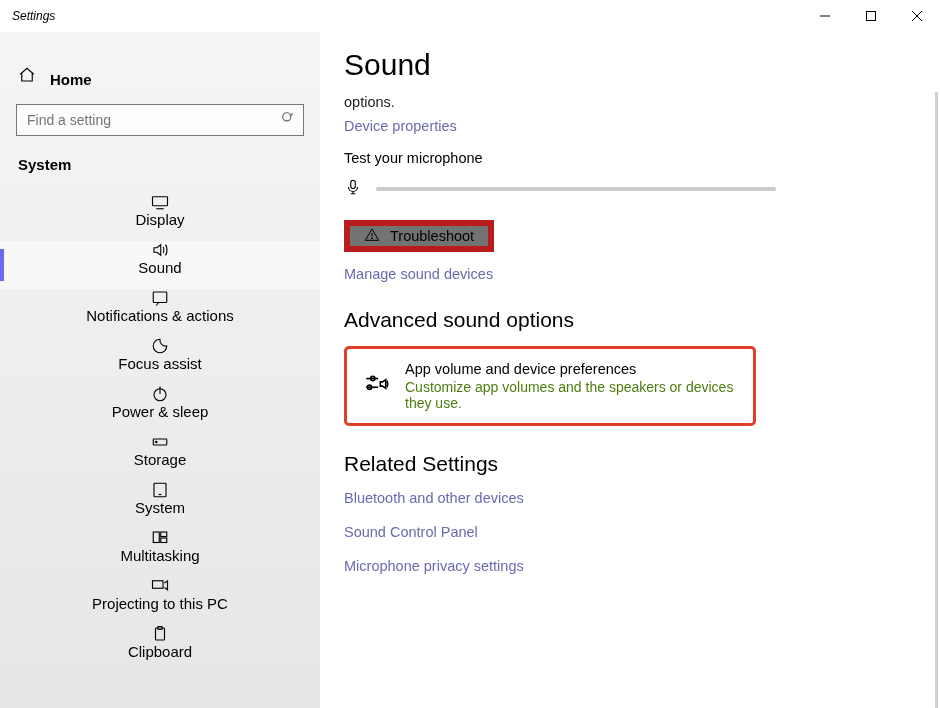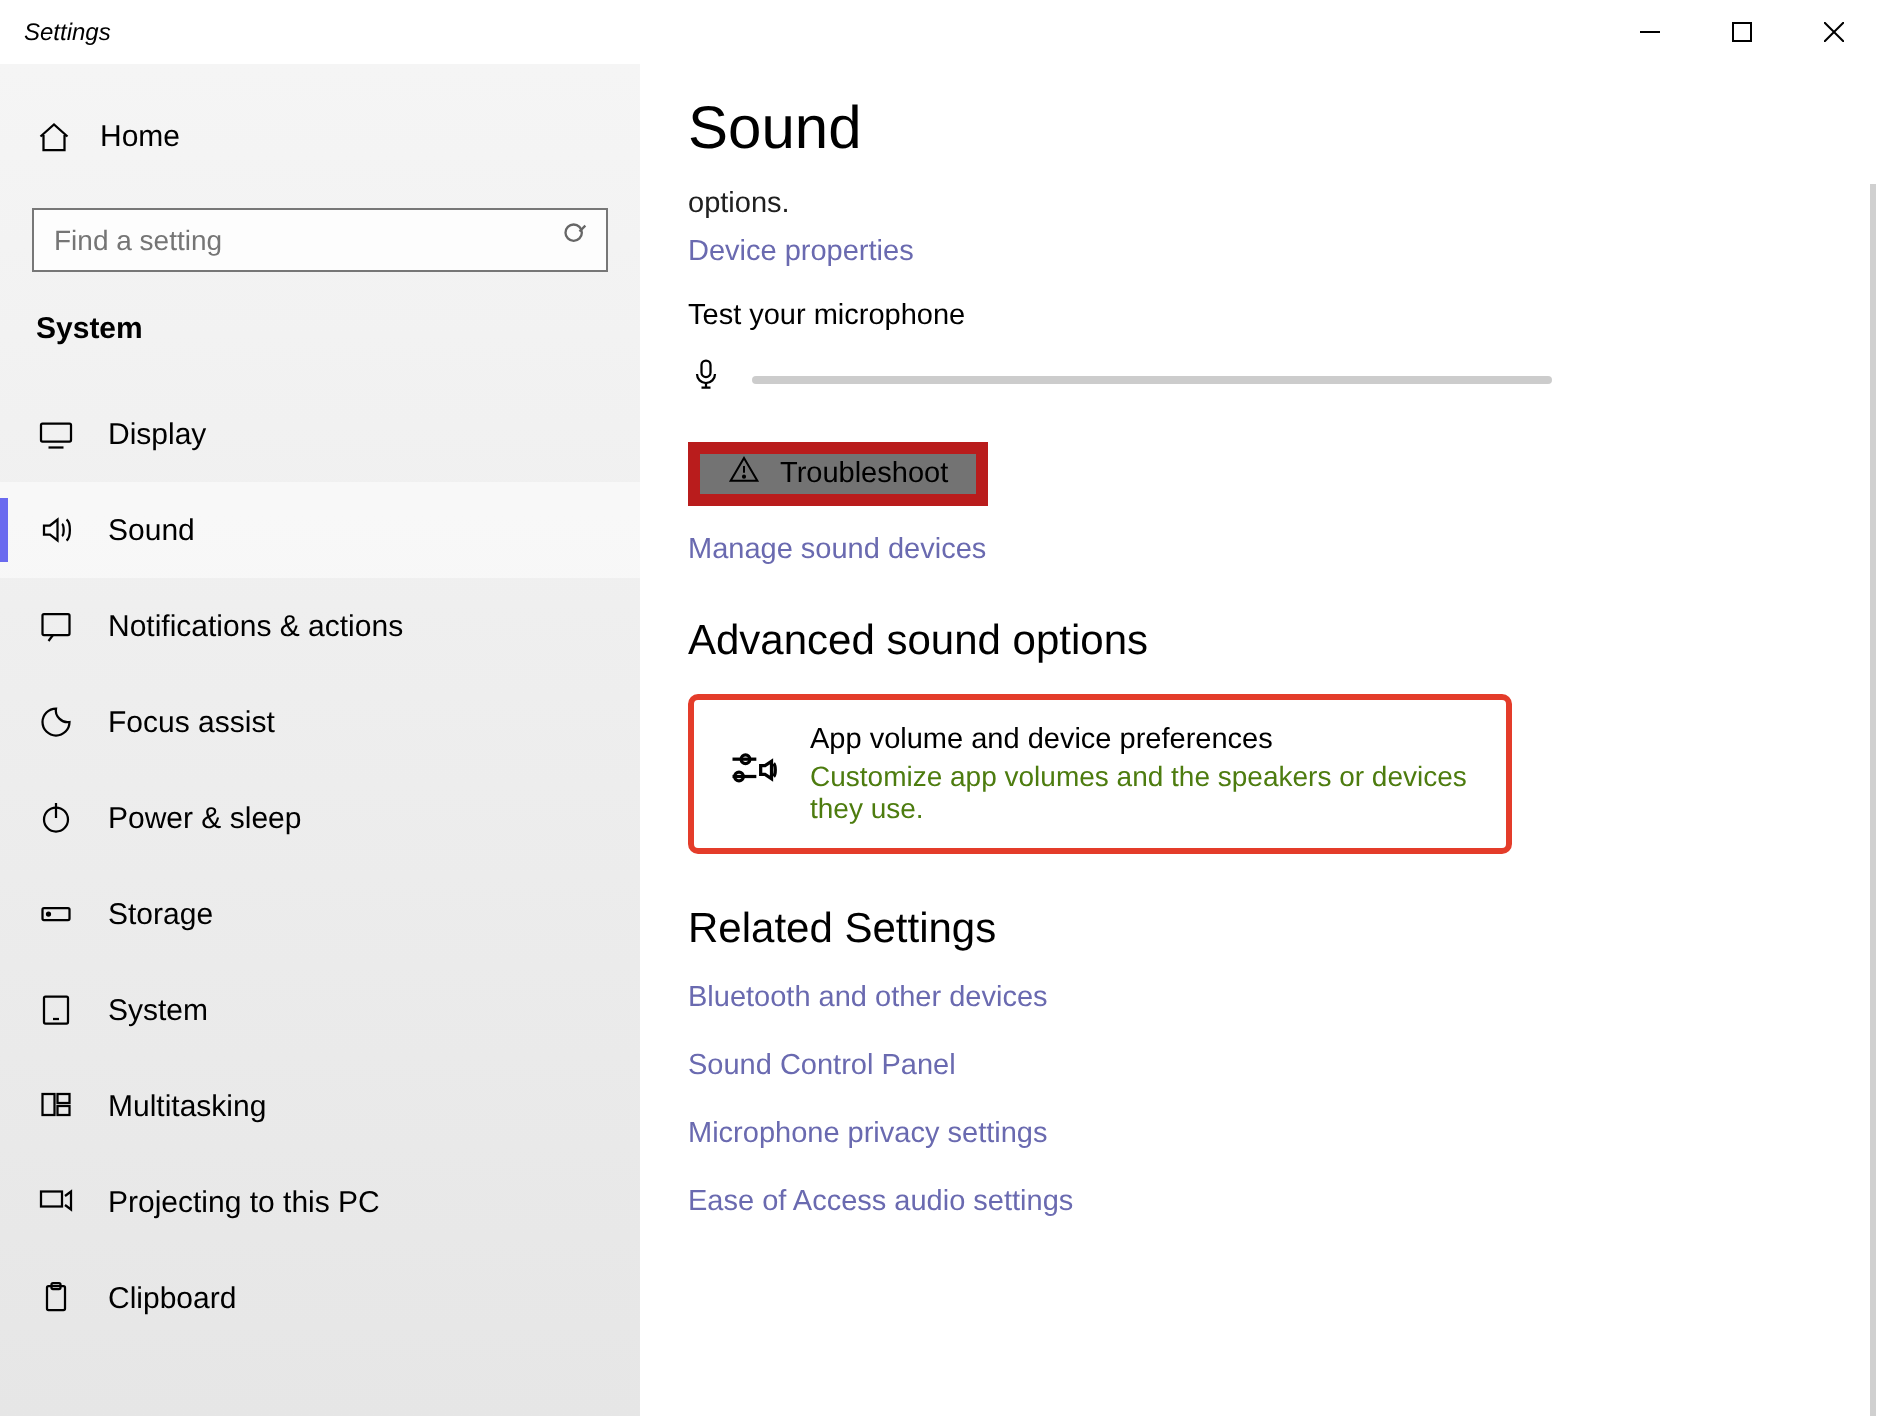--- a/index.html
+++ b/index.html
@@ -11,35 +11,35 @@
   .titlebar-right { display: flex; }
   .win-btn { width: 46px; height: 32px; display: flex; align-items: center; justify-content: center; color: #000; }
   .win-btn svg { stroke: currentColor; fill: none; }
 
   
   .container { display: flex; height: calc(708px - 32px); }
   .sidebar { width: 320px; background: linear-gradient(180deg, #f5f5f5 0%, #efefef 40%, #e6e6e6 100%); display: flex; flex-direction: column; padding-top: 22px; }
   .content { flex: 1; padding-left: 24px; padding-right: 20px; padding-top: 16px; position: relative; overflow: hidden; }
 
   
-  .home-row { display: flex; align-items: flex-start; gap: 14px; padding: 6px 18px 6px 18px; height: 40px; }
+  .home-row { display: flex; align-items: flex-end; gap: 14px; padding: 6px 18px 6px 18px; height: 40px; font-weight: bold; }
   .home-row .lbl { font-size: 15px; color: #000; }
 
   
   .search-wrap { padding: 10px 16px 0 16px; }
   .search-box { position: relative; height: 32px; border: 1px solid #777; background: #fdfdfd; display: flex; align-items: center; }
   .search-box input { flex: 1; border: 0; outline: 0; background: transparent; padding: 0 10px; font-size: 14px; color: #666; }
   .search-icon { position: absolute; right: 8px; top: 50%; transform: translateY(-50%); color: #666; }
 
   
   .section-title { padding: 20px 18px 8px 18px; font-size: 15px; font-weight: 600; color: #000; }
 
   
   .nav { display: flex; flex-direction: column; padding-top: 12px; }
-  .nav-item { display: flex; align-items: center; gap: 16px; height: 48px; padding: 0 18px; font-size: 15px; color: #000; position: relative; }
+  .nav-item { display: flex; align-items: center; height: 48px; padding: 0 18px; font-size: 15px; color: #000; position: relative; flex-direction: column; }
   .nav-item .icon { width: 20px; display: flex; align-items: center; justify-content: center; color: #000; }
   .nav-item.active { background: rgba(255,255,255,0.5); }
   .nav-item.active::before { content: ""; position: absolute; left: 0; top: 8px; bottom: 8px; width: 4px; background: #6a6aef; }
 
   
   .page-title { font-size: 30px; font-weight: 500; margin-bottom: 12px; }
   .options-text { font-size: 14.5px; color: #202020; margin-bottom: 8px; }
   .link { color: #6a6ab0; font-size: 14.5px; display: block; margin-bottom: 16px; }
   .subhead { font-size: 14.5px; color: #000; margin-bottom: 10px; }
   .mic-row { display: flex; align-items: center; gap: 14px; margin-bottom: 18px; }
@@ -248,18 +248,17 @@
         <div class="t2">Customize app volumes and the speakers or devices they use.</div>
       </div>
     </div>
 
     <div class="h2">Related Settings</div>
 
     <div class="related-links">
       <a class="link2">Bluetooth and other devices</a>
       <a class="link2">Sound Control Panel</a>
       <a class="link2">Microphone privacy settings</a>
-      <a class="link2">Ease of Access audio settings</a>
     </div>
 
     <div class="scrollbar"></div>
   </div>
 </div>
 
 </body></html>

